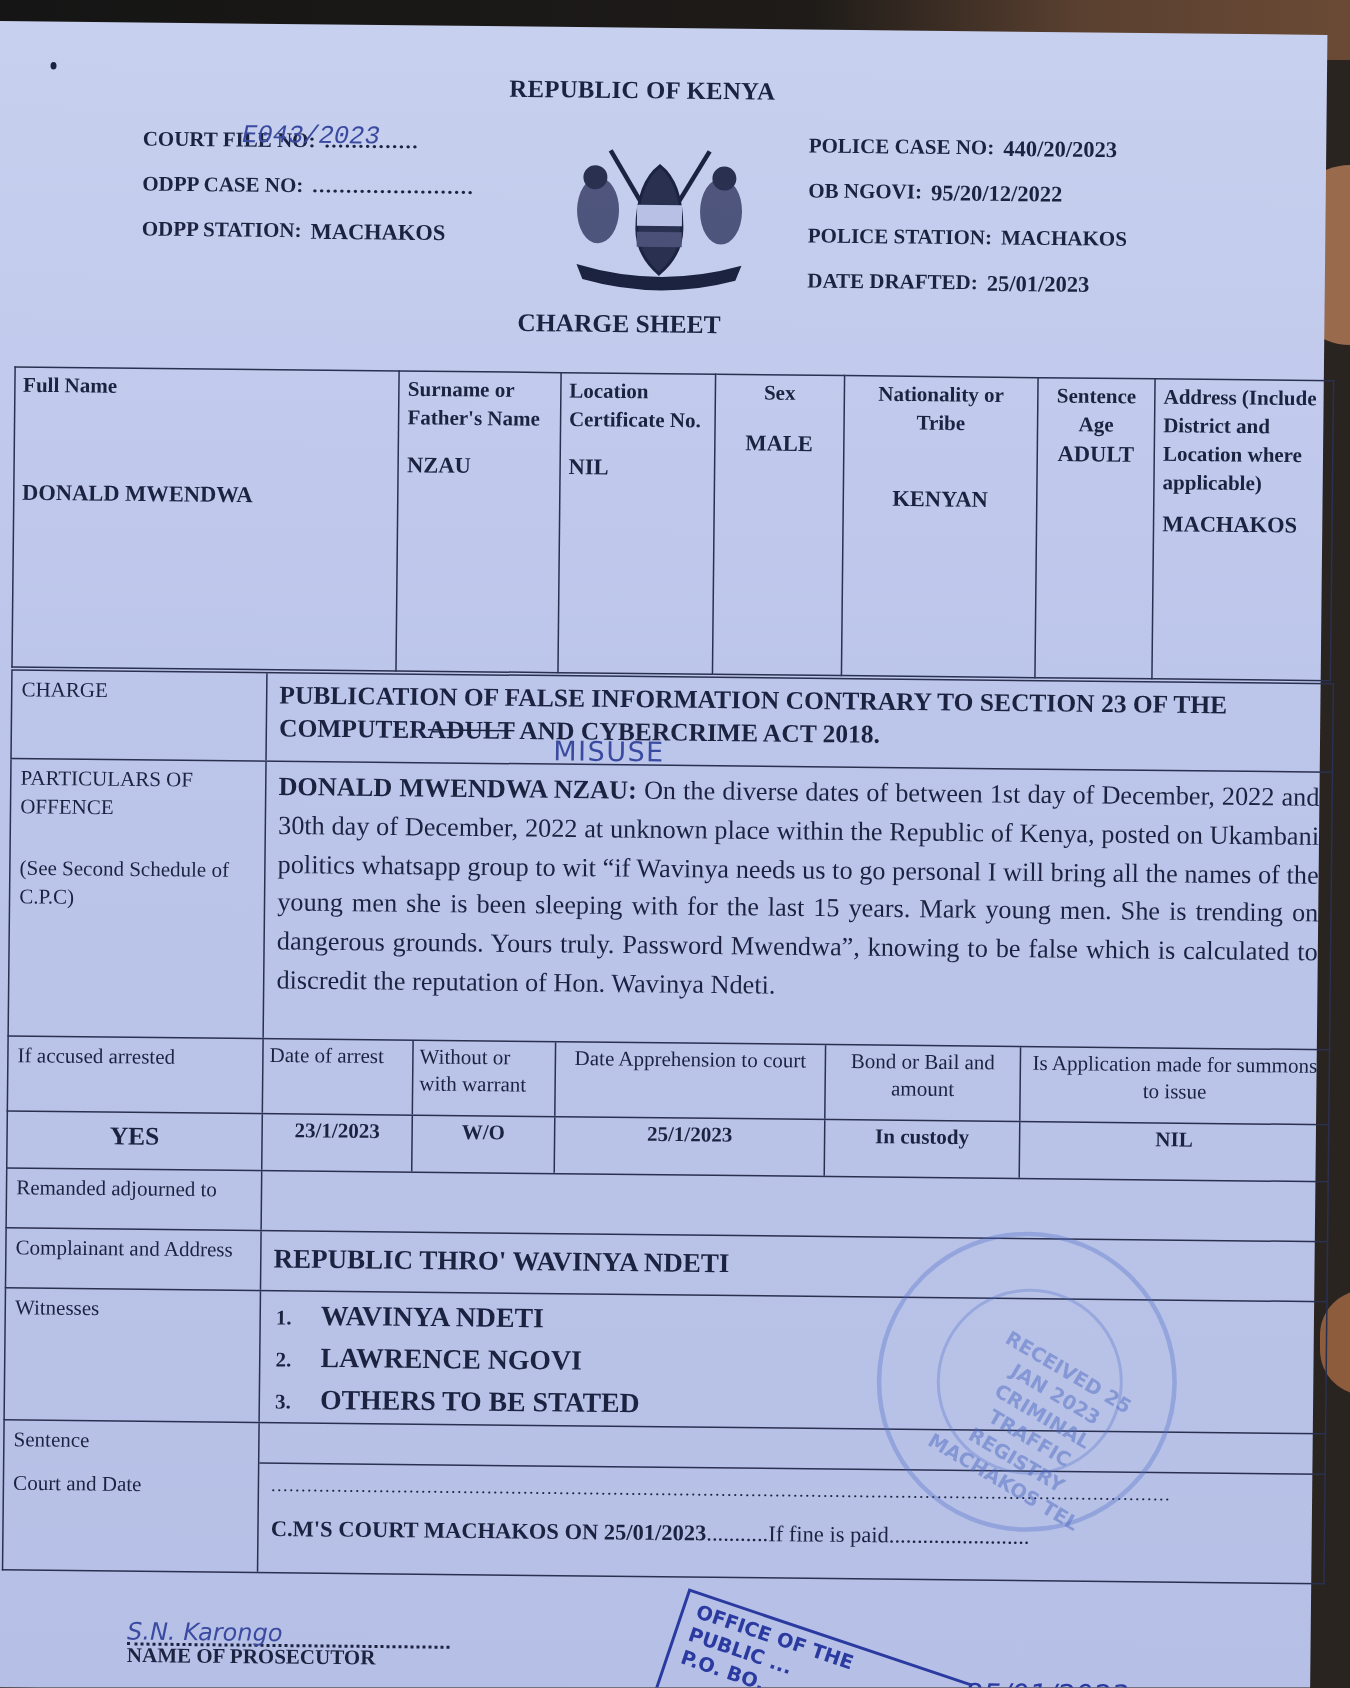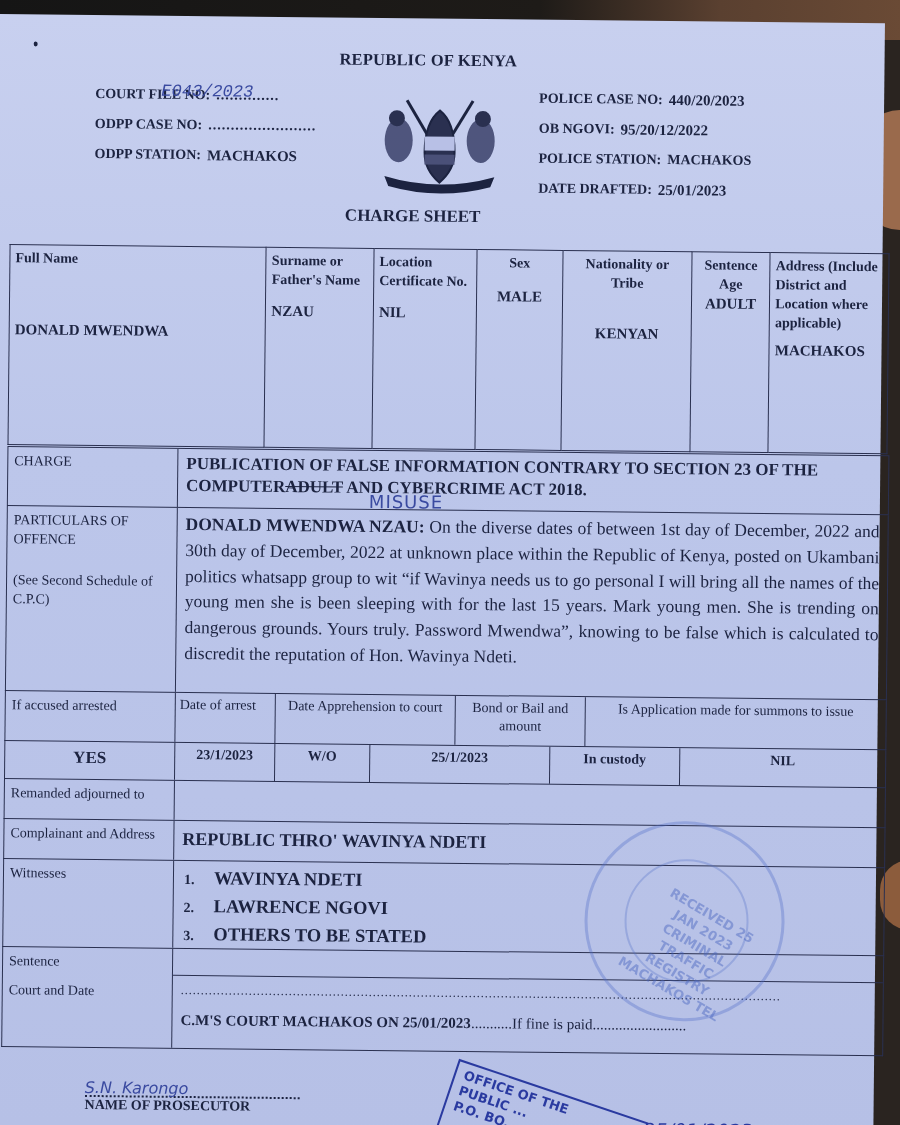--- a/index.html
+++ b/index.html
@@ -223,20 +223,21 @@
       </div>
       <div class="sec-content particulars">
         <b>DONALD MWENDWA NZAU:</b> <span>On the diverse dates of between 1st day of December, 2022 and 30th day of December, 2022 at unknown place within the Republic of Kenya, posted on Ukambani politics whatsapp group to wit “if Wavinya needs us to go personal I will bring all the names of the young men she is been sleeping with for the last 15 years. Mark young men. She is trending on dangerous grounds. Yours truly. Password Mwendwa”, knowing to be false which is calculated to discredit the reputation of Hon. Wavinya Ndeti.</span>
       </div>
     </div>
 
     <div class="sec-row" style="height:50px;">
       <div class="sec-label">If accused arrested</div>
       <div class="arrest-grid" style="flex:1;">
         <div style="width:100px;">Date of arrest</div>
+        <div style="width:95px;">Without or with warrant</div>
         <div style="width:180px;" class="center">Date Apprehension to court</div>
         <div style="width:130px;" class="center">Bond or Bail and amount</div>
         <div style="flex:1;" class="center">Is Application made for summons to issue</div>
       </div>
     </div>
     <div class="sec-row" style="height:38px;">
       <div class="sec-label big-val">YES</div>
       <div class="arrest-grid" style="flex:1;">
         <div style="width:100px;" class="big-val">23/1/2023</div>
         <div style="width:95px;" class="big-val">W/O</div>

